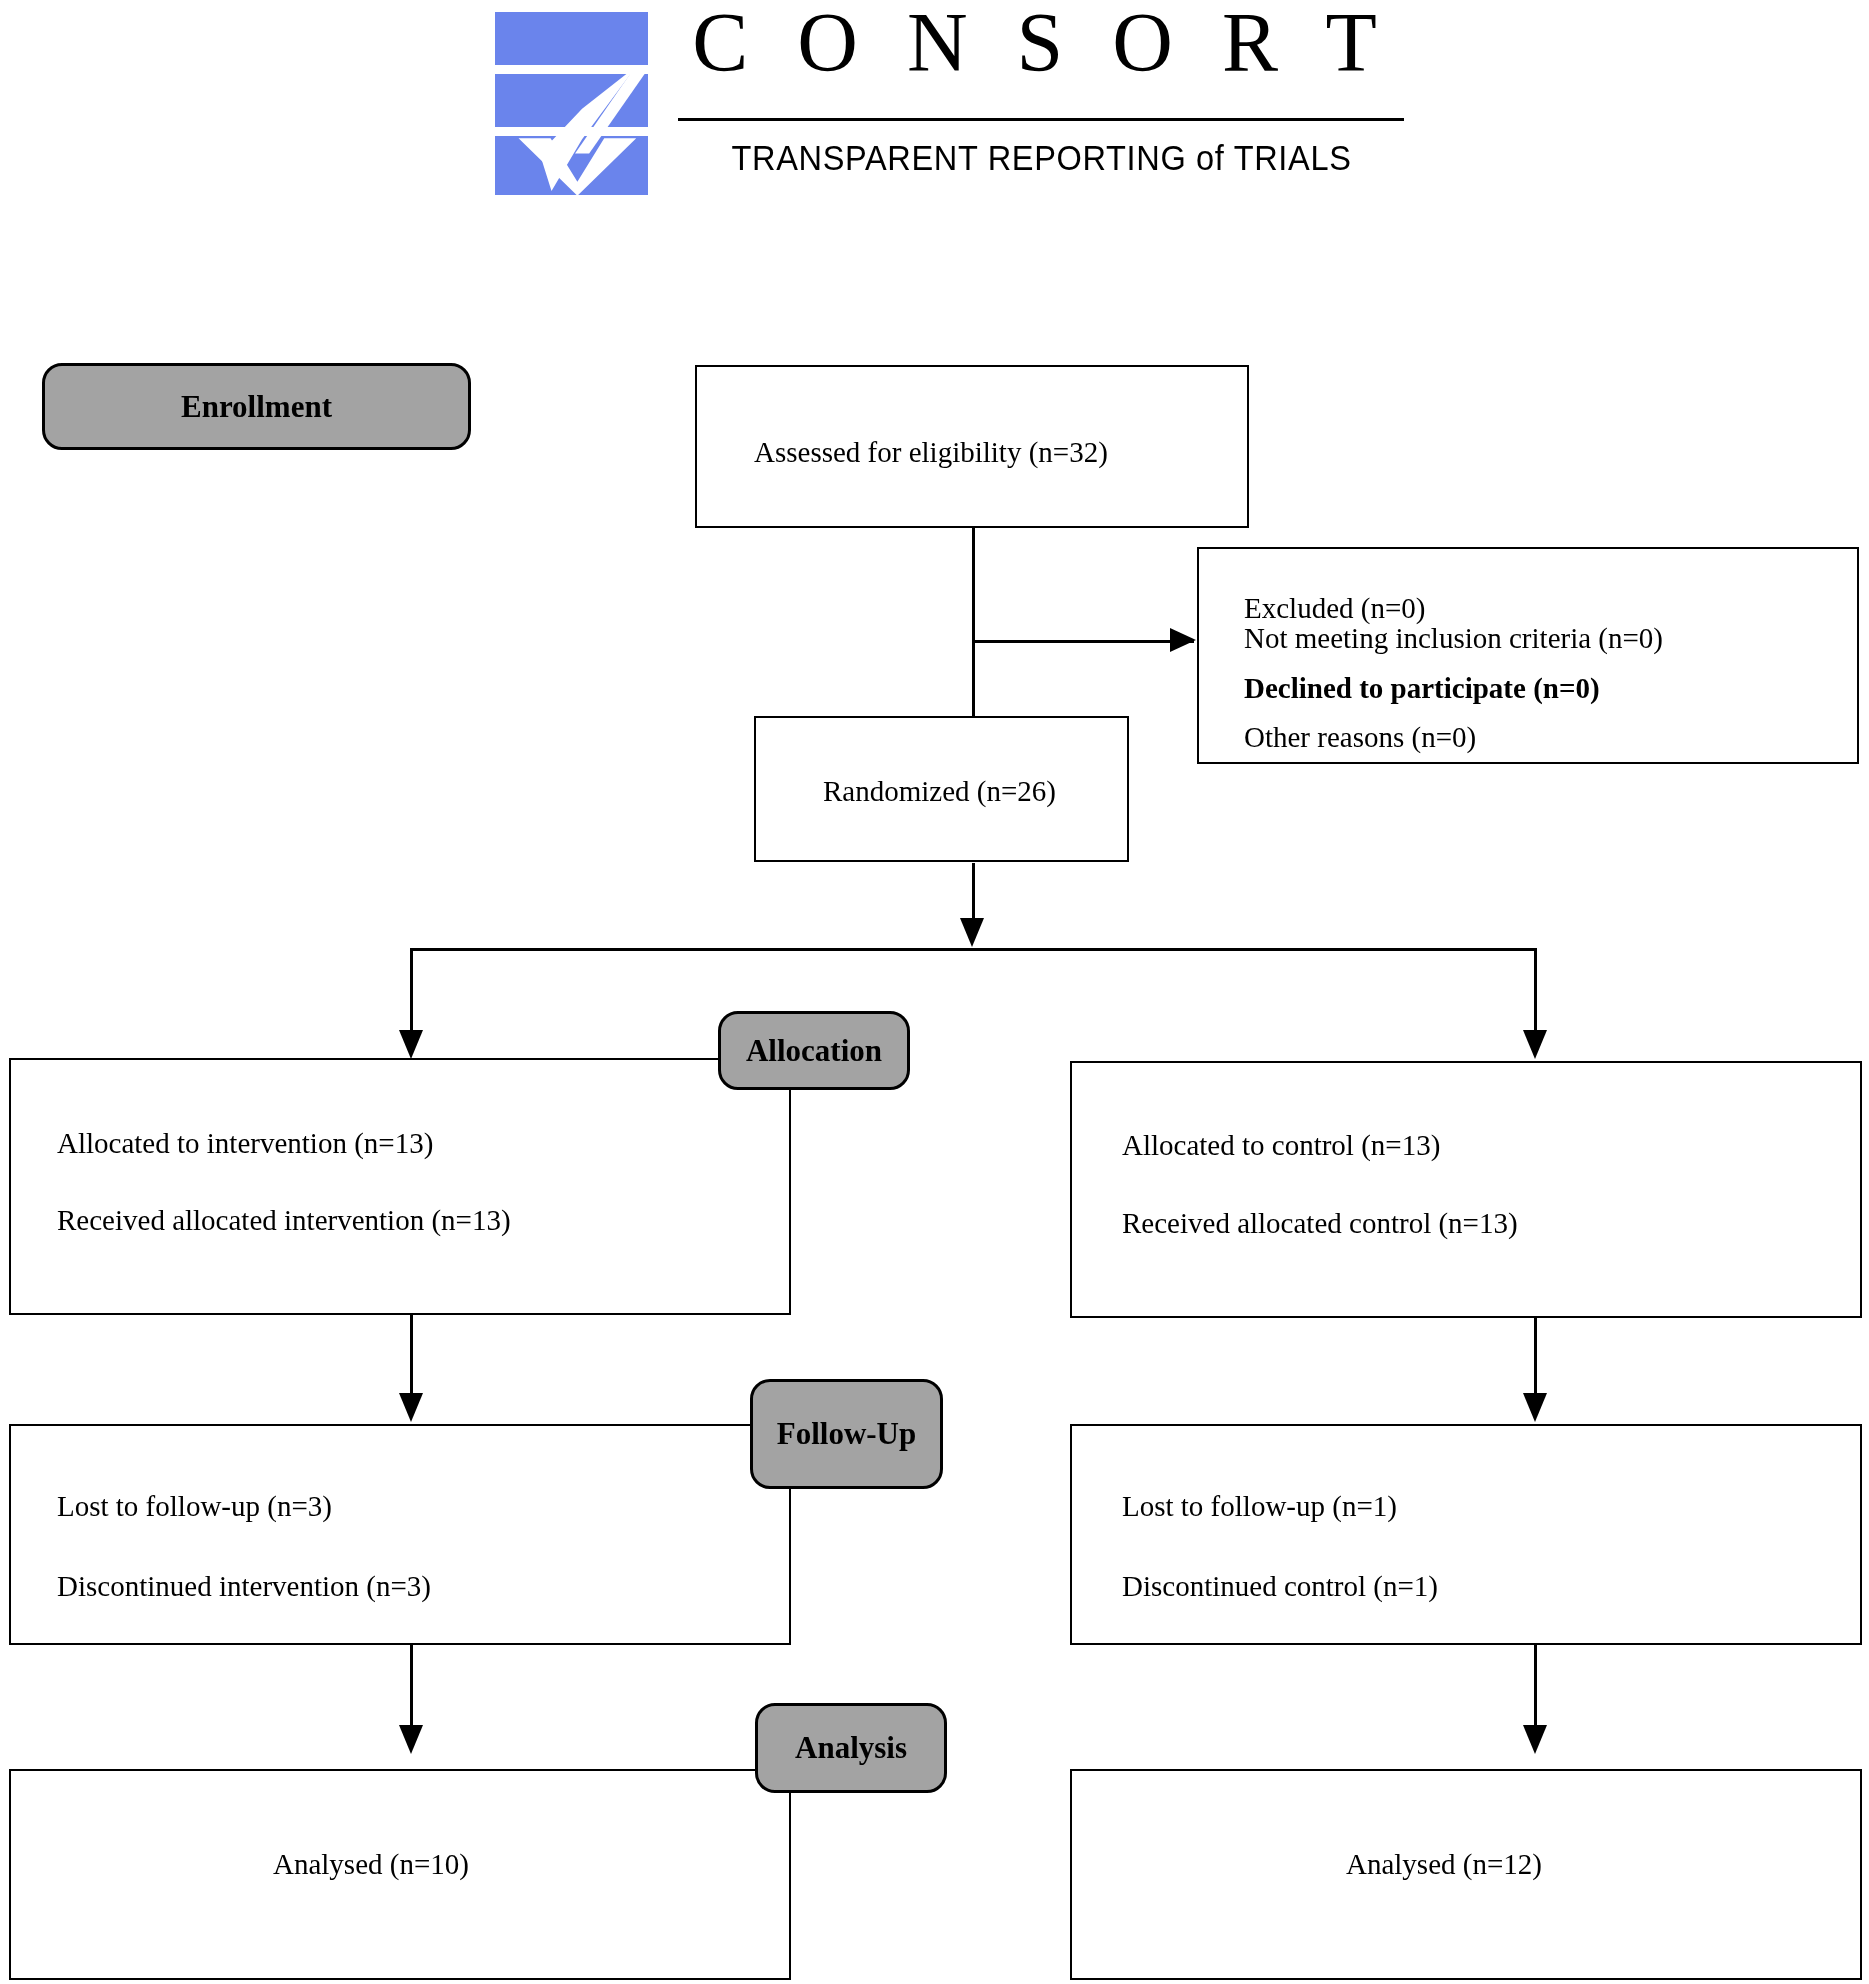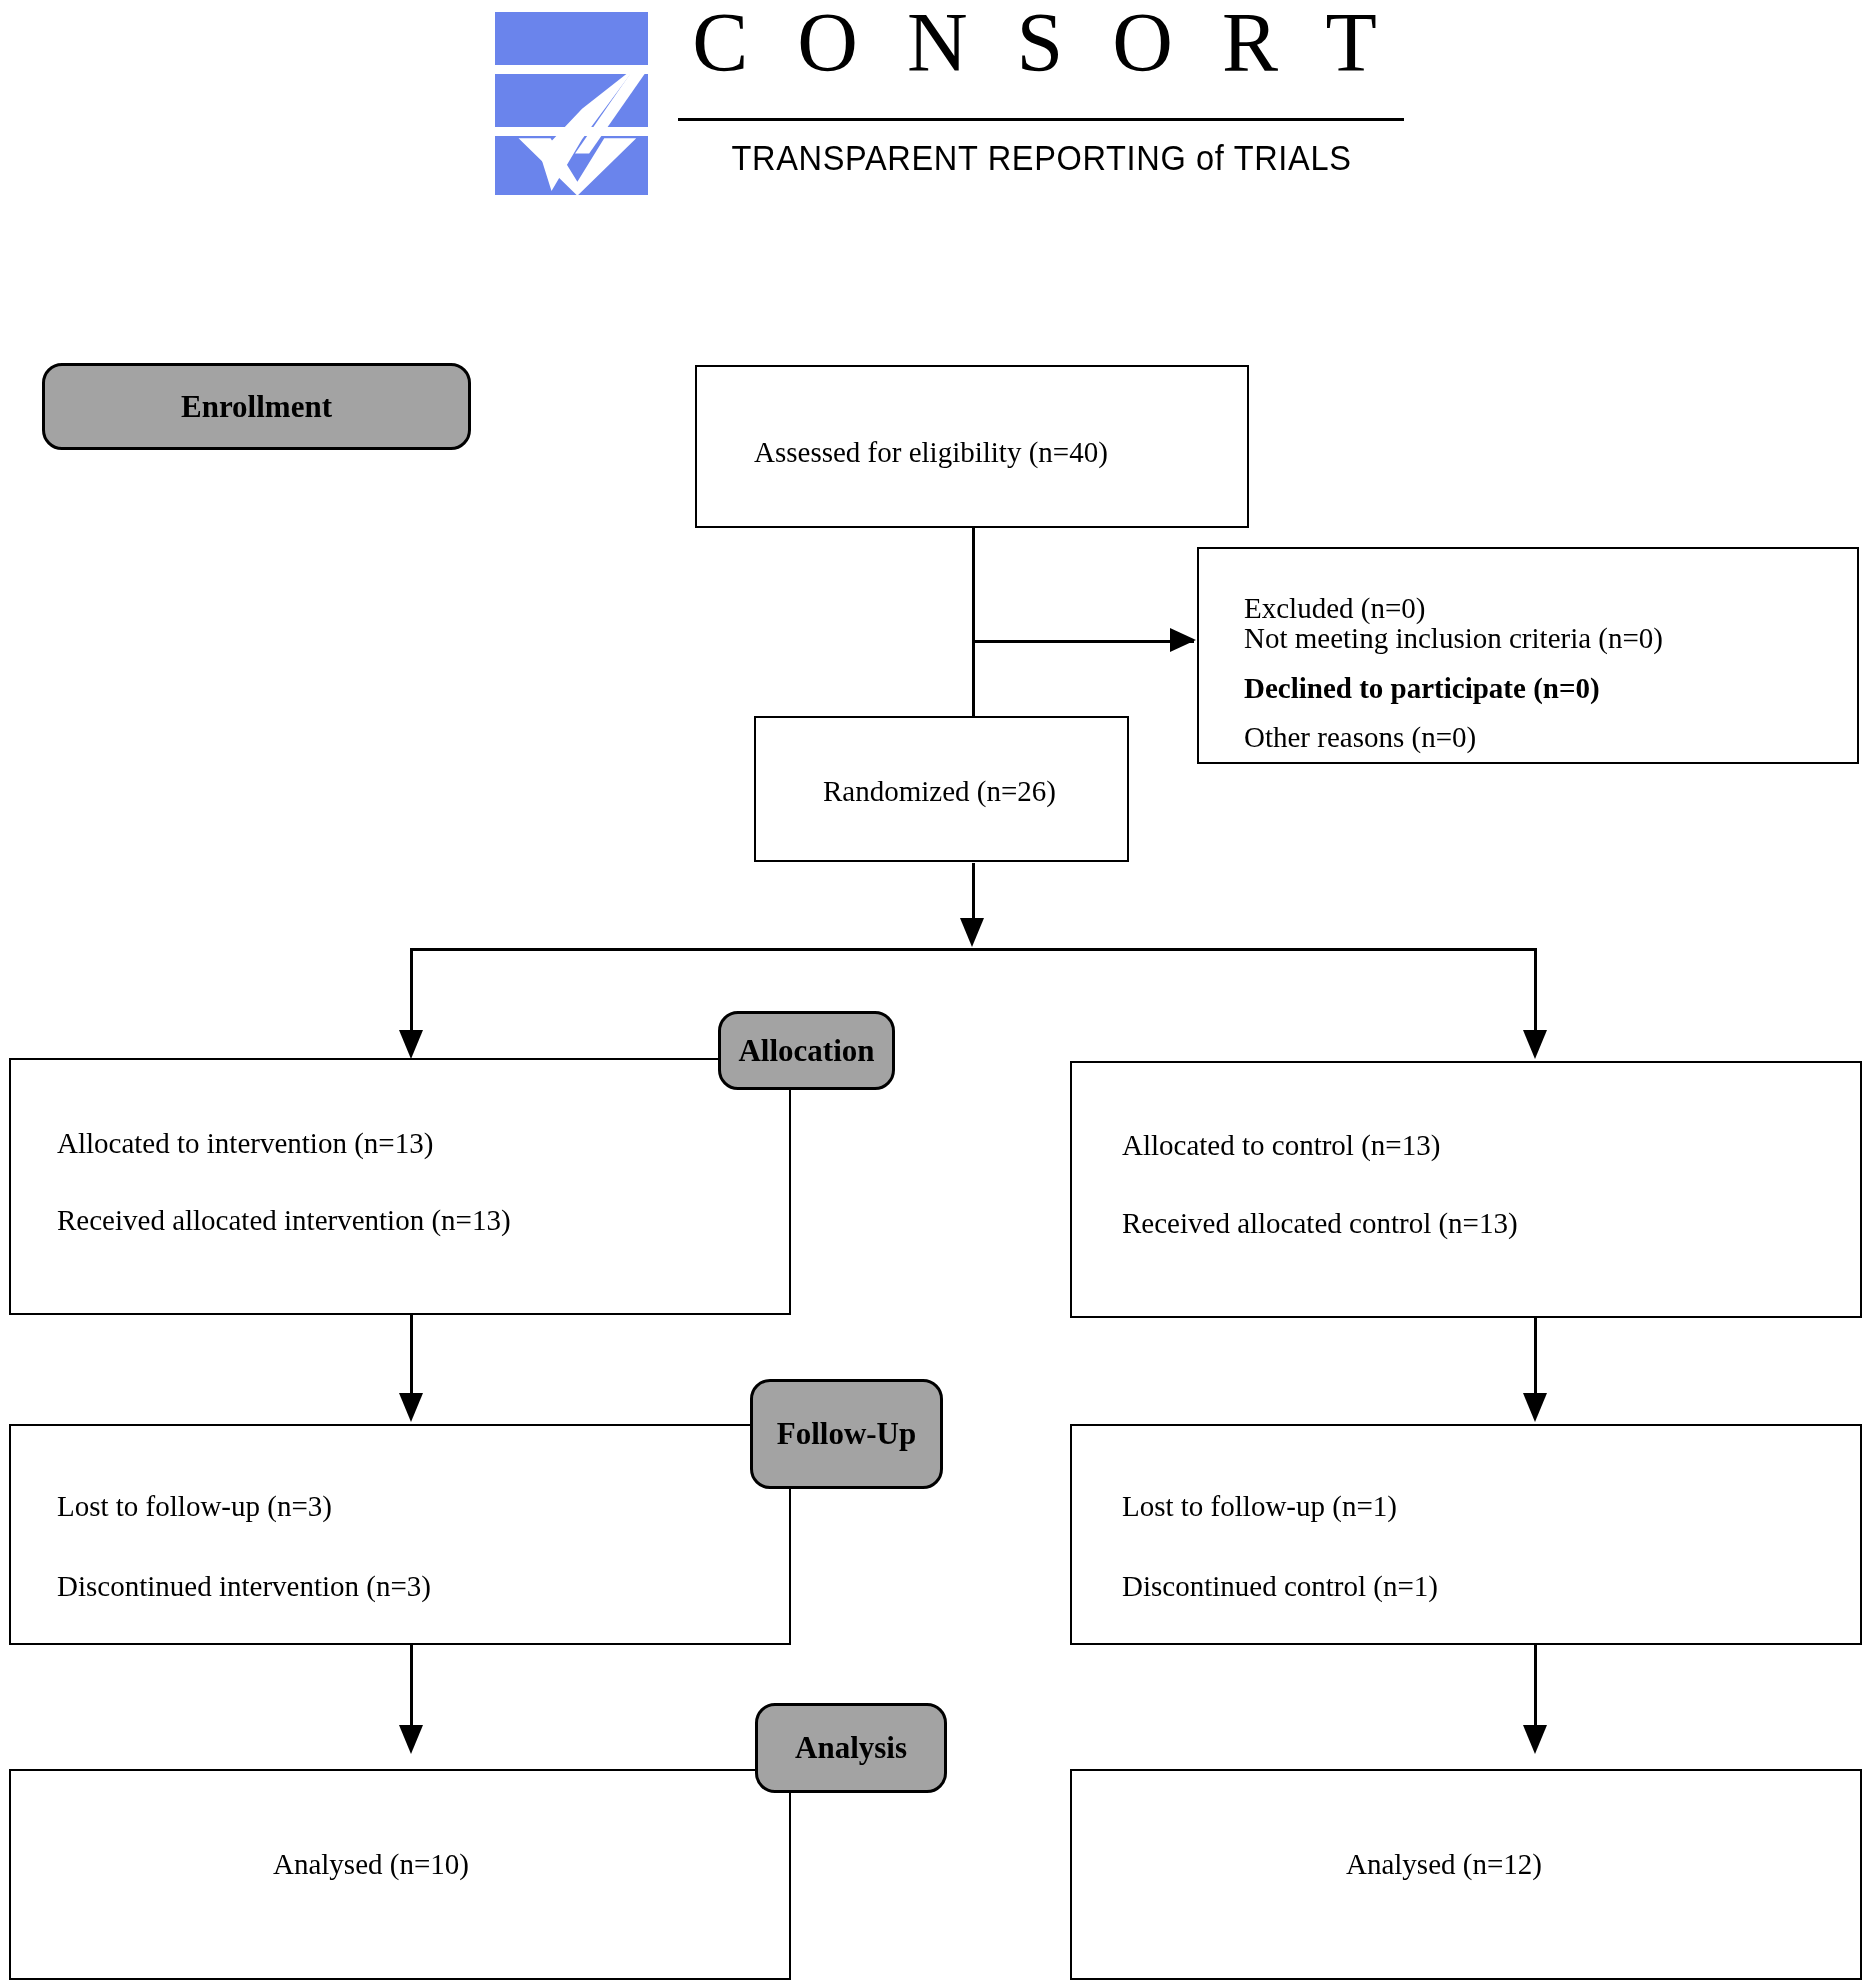--- a/index.html
+++ b/index.html
@@ -172,21 +172,21 @@
       <div id="logo-tagline">TRANSPARENT REPORTING of TRIALS</div>
     </div>
   </div>
 
   <div class="stage-label" style="left:42px; top:363px; width:429px; height:87px;">
     <span>Enrollment</span>
   </div>
 
   <div class="box" style="left:695px; top:365px; width:554px; height:163px;">
   </div>
-  <div class="box-text" style="left:754px; top:436px;">Assessed for eligibility (n=40)</div>
+  <div class="box-text" style="left:754px; top:436px;">Assessed for eligibility (n=32)</div>
 
   <div class="line-v" style="left:972px; top:528px; height:189px;"></div>
 
   <div class="line-h" style="left:972px; top:640px; width:222px;"></div>
   <div class="arrow-right" style="left:1170px; top:640px; margin-top:-12.3px;"></div>
 
   <div class="box" style="left:1197px; top:547px; width:662px; height:217px;">
   </div>
   <div class="box-text" style="left:1244px; top:592px;">Excluded (n=0)</div>
   <div class="box-text" style="left:1244px; top:622px;">Not meeting inclusion criteria (n=0)</div>
@@ -199,21 +199,21 @@
 
   <div class="line-v" style="left:972px; top:863px; height:57px;"></div>
   <div class="arrow-down" style="left:960px; top:918px;"></div>
 
   <div class="line-h" style="left:410px; top:948px; width:1127px;"></div>
   <div class="line-v" style="left:410px; top:948px; height:101px;"></div>
   <div class="arrow-down" style="left:399px; top:1030px;"></div>
   <div class="line-v" style="left:1534px; top:948px; height:101px;"></div>
   <div class="arrow-down" style="left:1523px; top:1030px;"></div>
 
-  <div class="stage-label" style="left:718px; top:1011px; width:177px; height:79px;">
+  <div class="stage-label" style="left:718px; top:1011px; width:192px; height:79px;">
     <span>Allocation</span>
   </div>
 
   <div class="box" style="left:9.4px; top:1058px; width:782px; height:257px;">
   </div>
   <div class="box-text" style="left:57px; top:1127px;">Allocated to intervention (n=13)</div>
   <div class="box-text" style="left:57px; top:1204px;">Received allocated intervention (n=13)</div>
 
   <div class="box" style="left:1070px; top:1061px; width:792px; height:257px;">
   </div>

